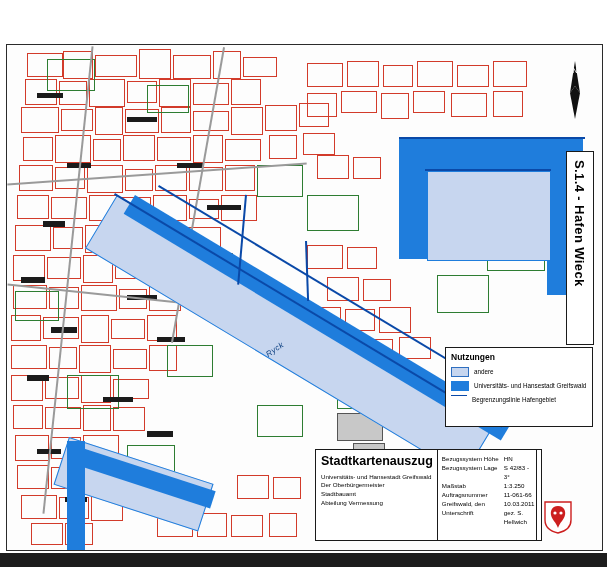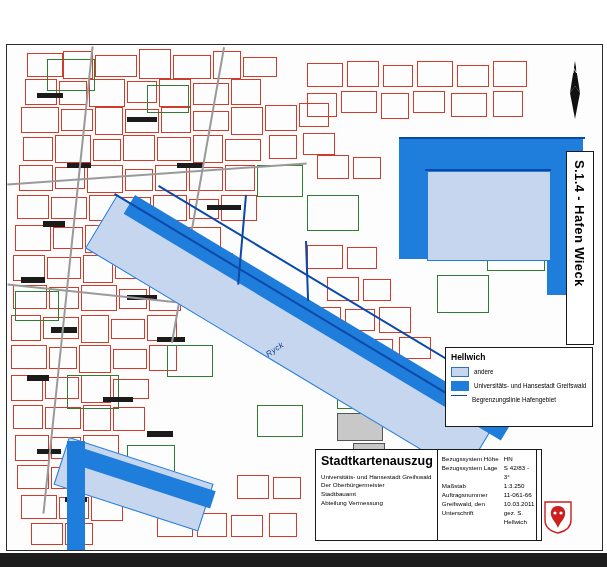--- a/index.html
+++ b/index.html
@@ -291,21 +291,21 @@
         <polygon points="13,27 18,34 13,60 8,34" fill="#111"></polygon>
         <text x="13" y="14" font-size="7" fill="#fff" text-anchor="middle" font-family="Liberation Sans, sans-serif">N</text>
       </svg>
     </div>
 
     <div class="vtitle">
       <span>S.1.4 - Hafen Wieck</span>
     </div>
 
     <div class="legend">
-      <h4>Hellwich</h4>
+      <h4>Nutzungen</h4>
       <div class="row">
         <span class="sw sw-pale"></span>
         <span class="txt">andere</span>
       </div>
       <div class="row">
         <span class="sw sw-blue"></span>
         <span class="txt">Universitäts- und Hansestadt Greifswald</span>
       </div>
       <div class="row">
         <span class="sw sw-line"></span>

